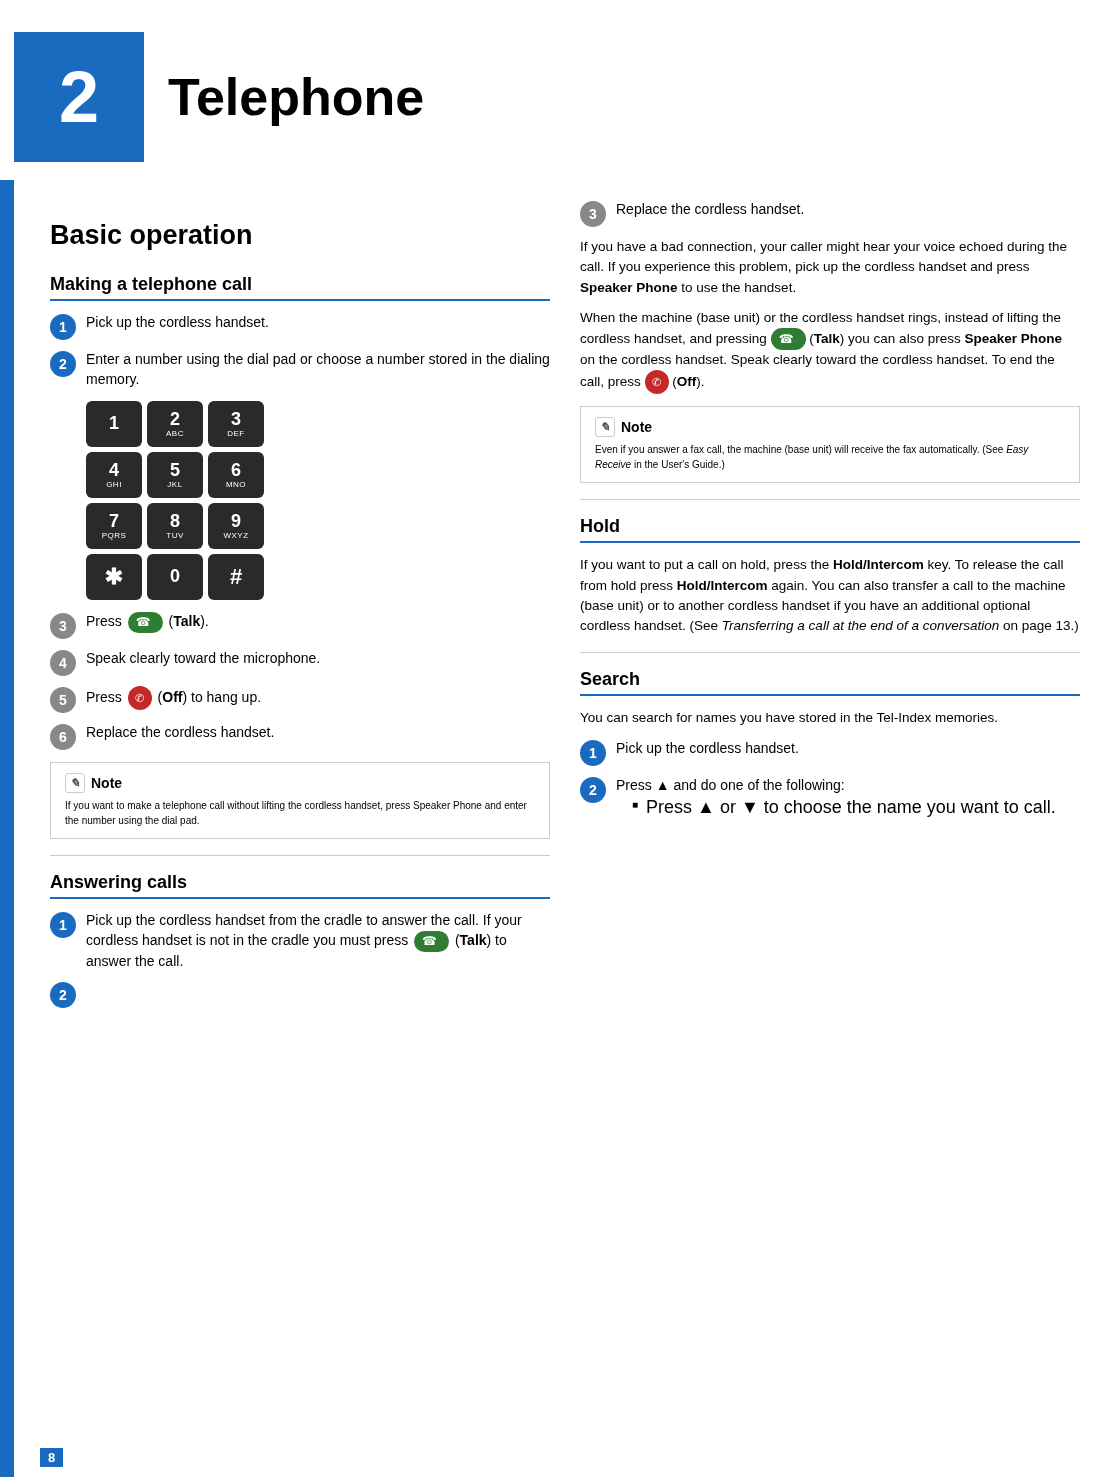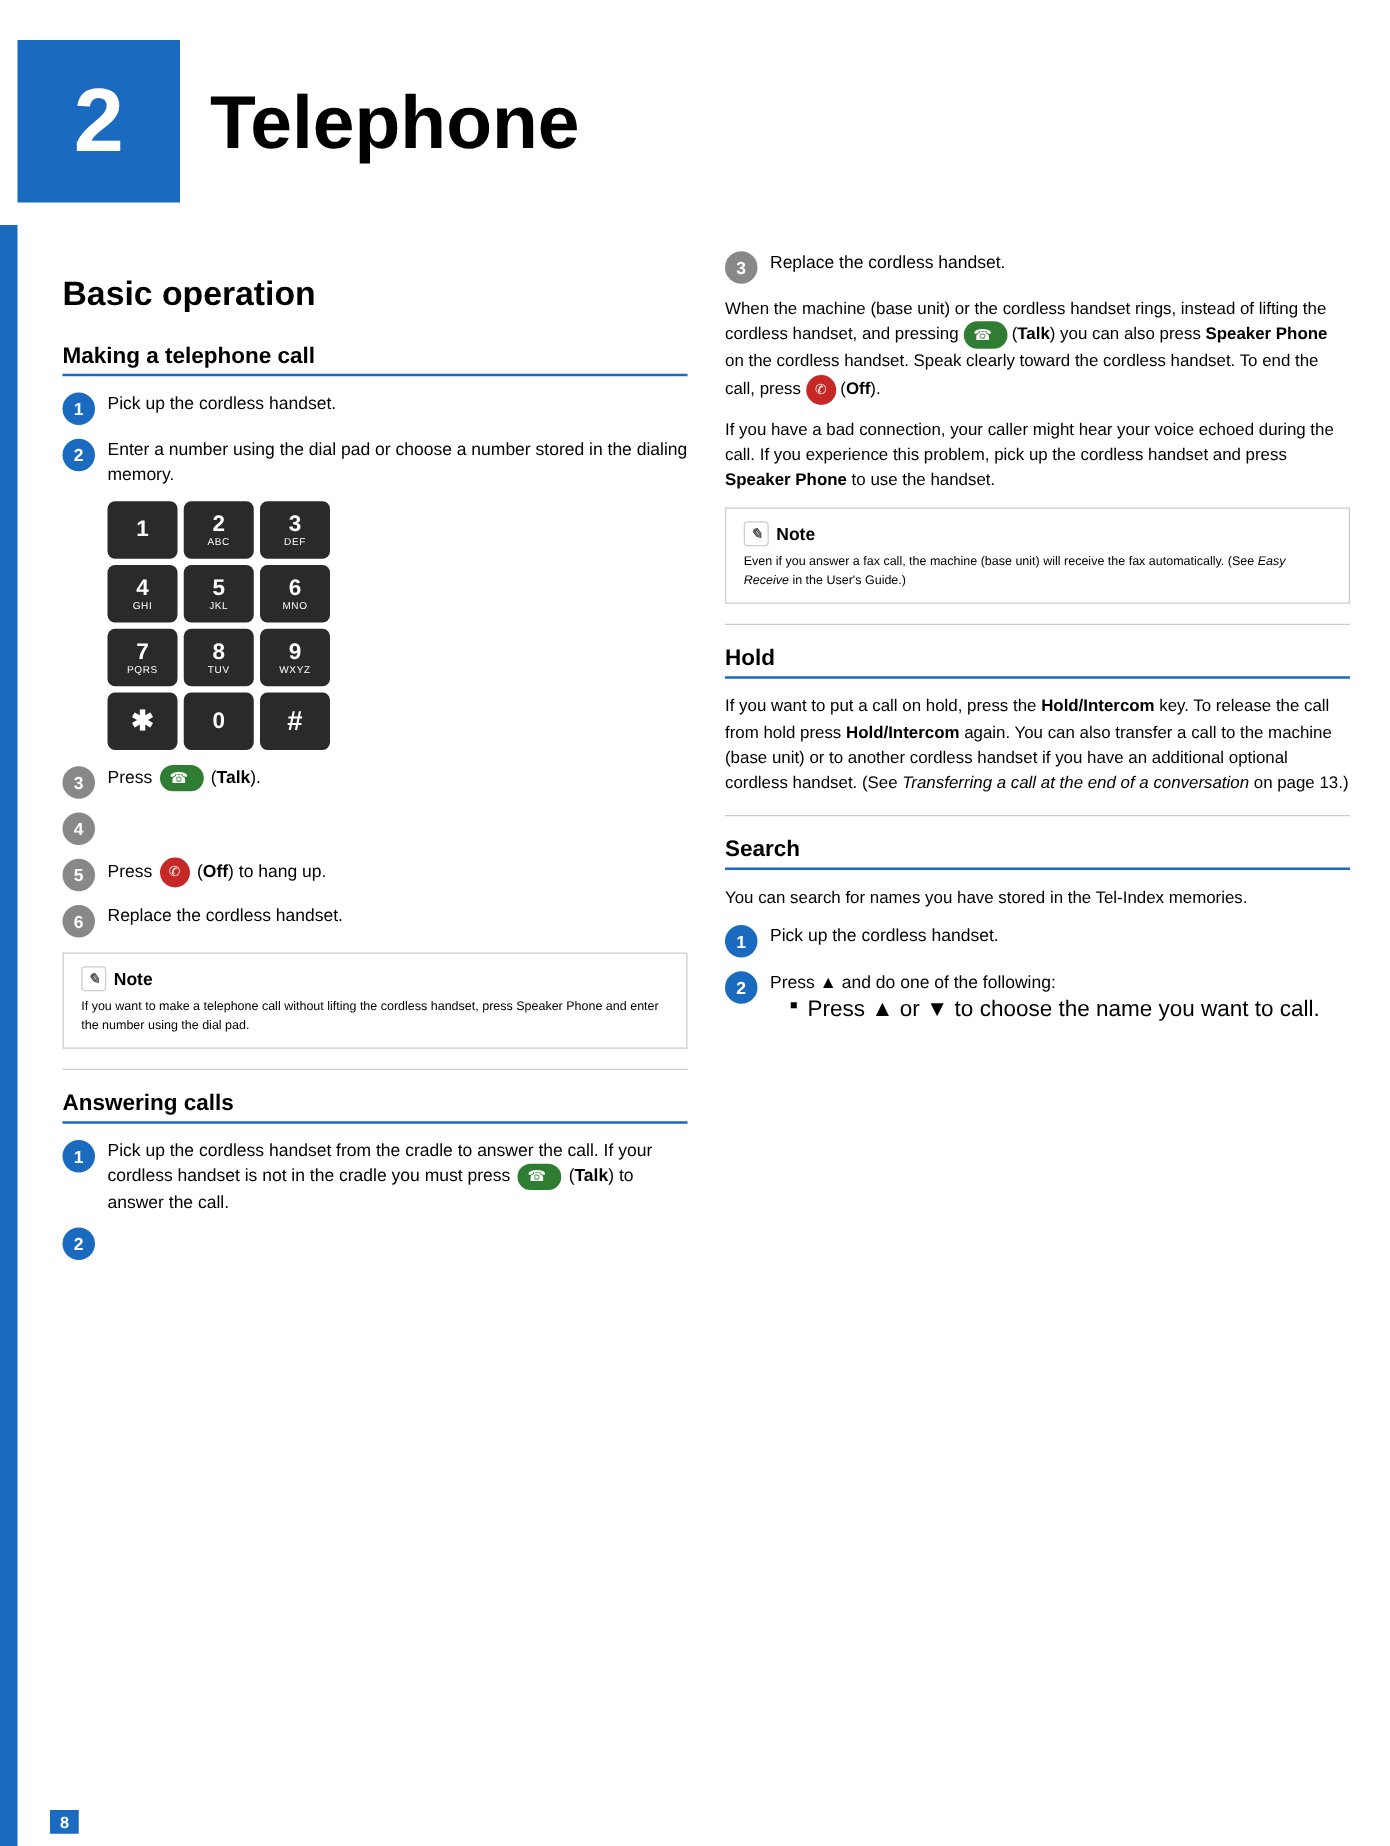--- a/index.html
+++ b/index.html
@@ -33,21 +33,21 @@
       font-weight: bold;
       width: 130px;
       height: 130px;
       display: flex;
       align-items: center;
       justify-content: center;
       margin-right: 24px;
       flex-shrink: 0;
     }
     .chapter-title {
-      font-size: 60px;
+      font-size: 52px;
       font-weight: bold;
       color: #000;
     }
 
     
     .top-accent {
       height: 14px;
       background: #1a6bbf;
       position: absolute;
       top: 0;
@@ -355,20 +355,21 @@
 
     <div class="step">
       <div class="step-num gray">3</div>
       <div class="step-text">
         Press <span class="inline-talk-btn">☎</span> (<b>Talk</b>).
       </div>
     </div>
 
     <div class="step">
       <div class="step-num gray">4</div>
+      <div class="step-text">Speak clearly toward the microphone.</div>
     </div>
 
     <div class="step">
       <div class="step-num gray">5</div>
       <div class="step-text">
         Press <span class="inline-off-btn">✆</span> (<b>Off</b>) to hang up.
       </div>
     </div>
 
     <div class="step">
@@ -404,25 +405,25 @@
   </div>
 
   <div class="right-col">
 
     <div class="right-step-3">
       <div class="step-num gray">3</div>
       <div class="step-text">Replace the cordless handset.</div>
     </div>
 
     <div class="para">
+      If you have a bad connection, your caller might hear your voice echoed during the call. If you experience this problem, pick up the cordless handset and press <b>Speaker Phone</b> to use the handset.
+    </div>
+
+    <div class="para">
       When the machine (base unit) or the cordless handset rings, instead of lifting the cordless handset, and pressing <span class="inline-talk-btn">☎</span> (<b>Talk</b>) you can also press <b>Speaker Phone</b> on the cordless handset. Speak clearly toward the cordless handset. To end the call, press <span class="inline-off-btn">✆</span> (<b>Off</b>).
-    </div>
-
-    <div class="para">
-      If you have a bad connection, your caller might hear your voice echoed during the call. If you experience this problem, pick up the cordless handset and press <b>Speaker Phone</b> to use the handset.
     </div>
 
     <div class="note-box">
       <div class="note-title">
         <span class="note-icon">
             <i>✎</i>
           </span>
         <span>Note</span>
       </div>
       <div class="note-text">

